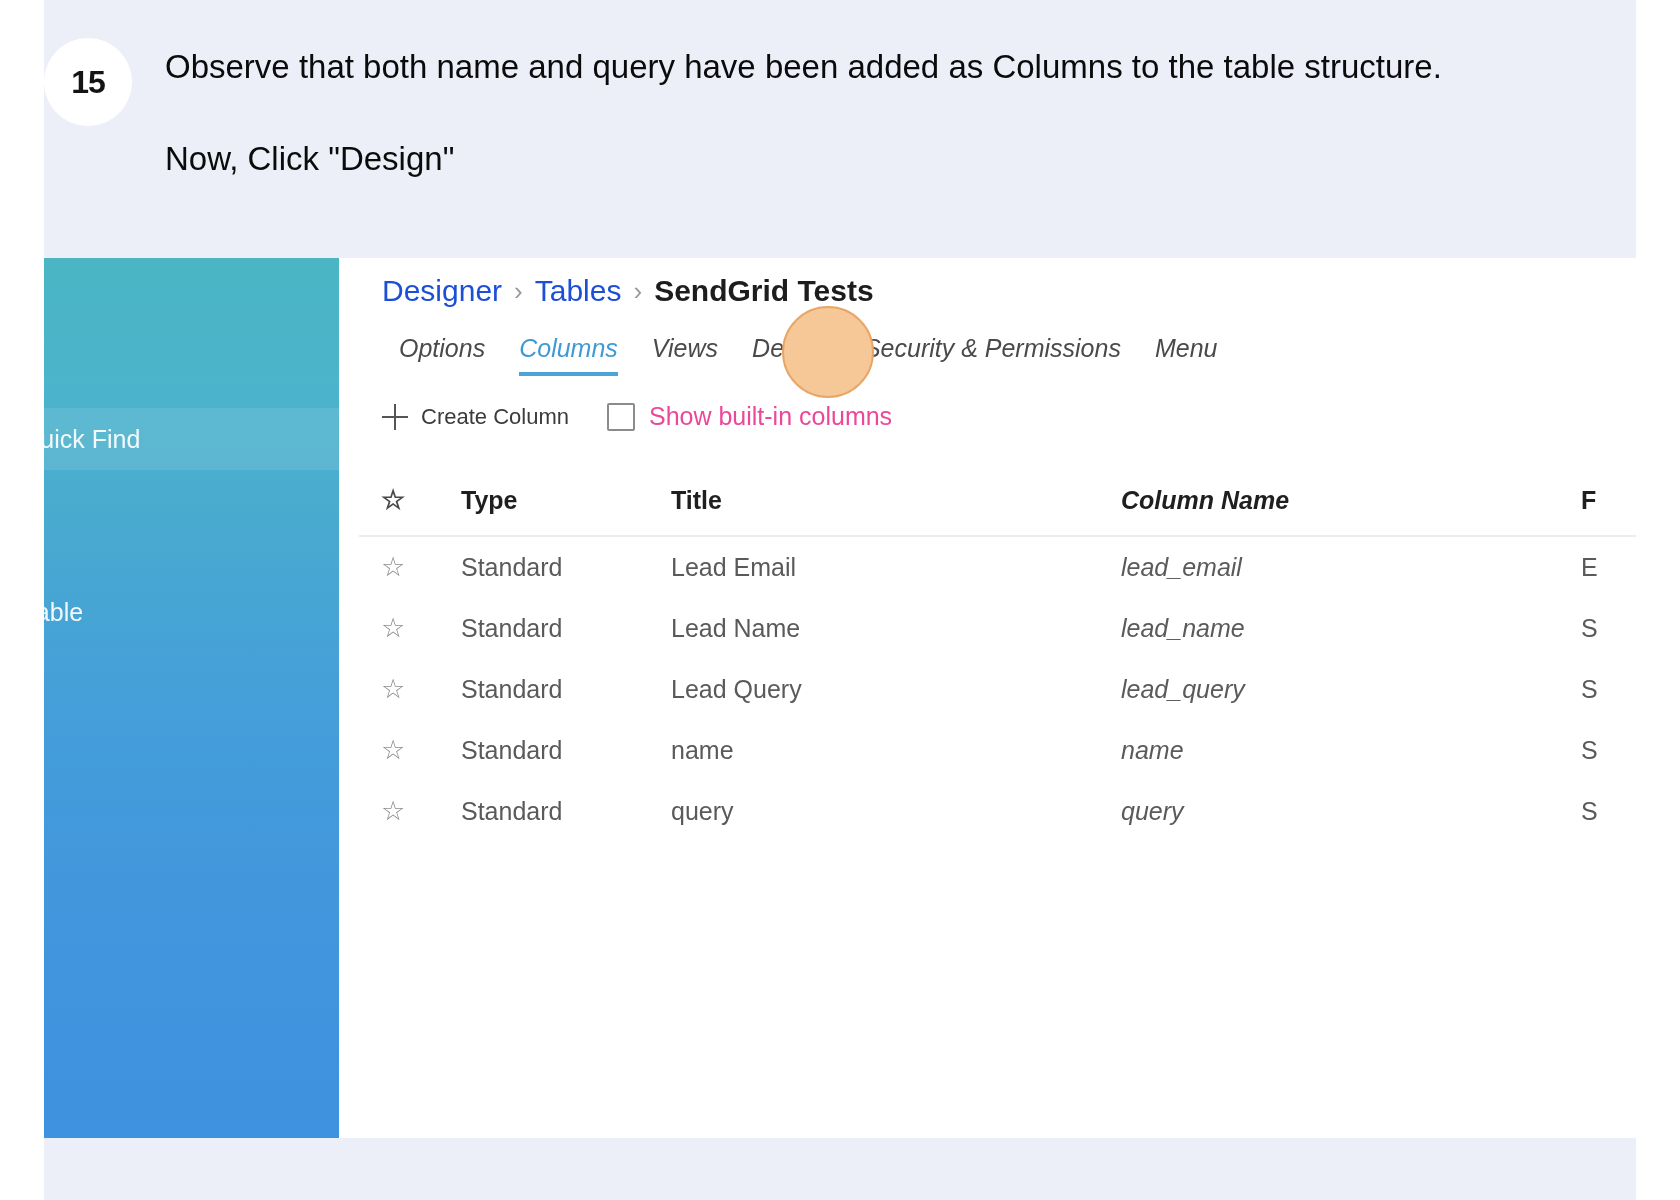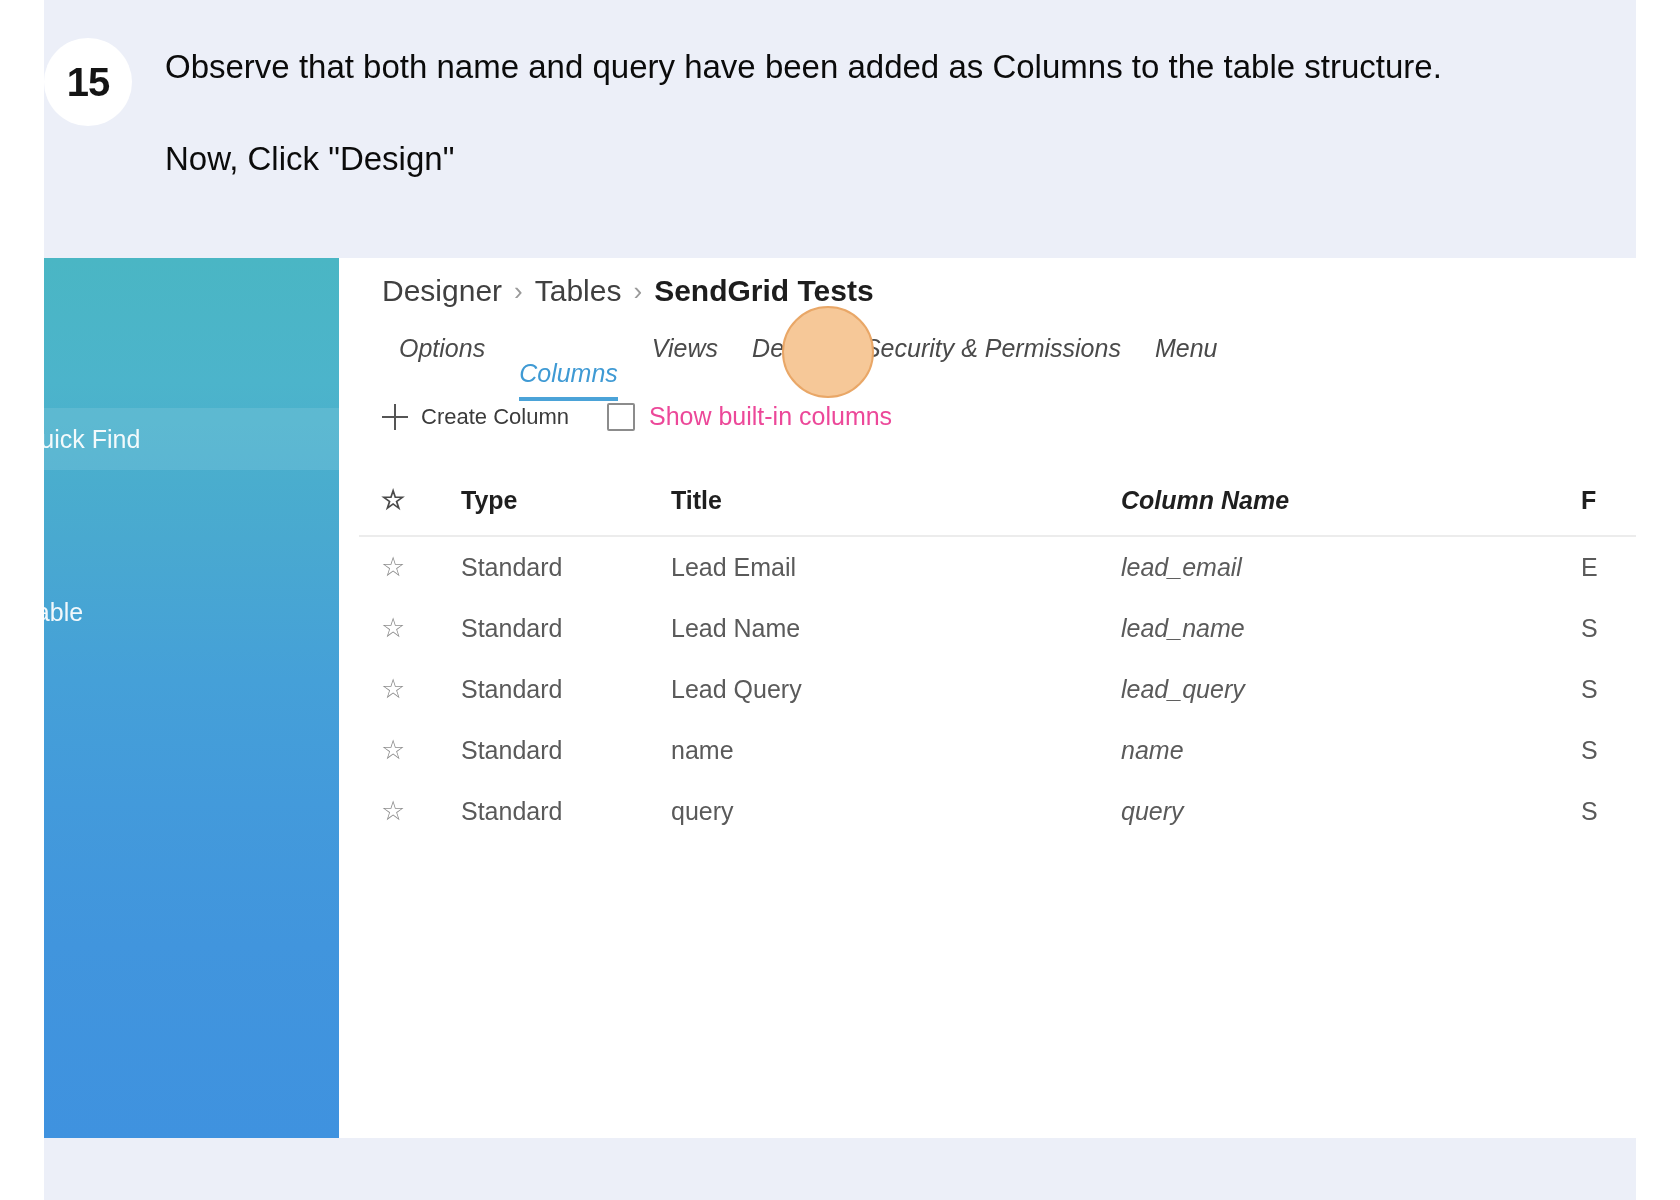--- a/index.html
+++ b/index.html
@@ -48,21 +48,21 @@
     display: flex;
     align-items: flex-start;
   }
   .step-badge {
     flex: 0 0 auto;
     width: 88px;
     height: 88px;
     border-radius: 50%;
     background: #ffffff;
     color: #141414;
-    font-size: 40px;
+    font-size: 32px;
     font-weight: bold;
     display: flex;
     align-items: center;
     justify-content: center;
     margin-left: 0px;
     letter-spacing: -1px;
   }
   .step-text {
     flex: 1 1 auto;
     margin-left: 33px;
@@ -156,21 +156,21 @@
     position: absolute;
     left: 43px;
     top: 16px;
     font-size: 30px;
     color: #3a3a3a;
     display: flex;
     align-items: center;
     white-space: nowrap;
   }
   .crumb {
-    color: #404040;
+    color: #1d4ed8;
     text-align: center;
   }
   .crumb-sep {
     color: #9a9a9a;
     margin: 0 12px;
     font-size: 26px;
     line-height: 1;
   }
   .crumb-current {
     color: #1d1d1d;
@@ -189,21 +189,20 @@
   }
   .tab {
     position: relative;
     font-size: 25px;
     color: #4a4a4a;
     padding: 0 17px 13px 17px;
     cursor: pointer;
   }
   .tab.active {
     color: #3f9ad4;
-    margin-top: 25px;
   }
   .tab.active::after {
     content: "";
     position: absolute;
     left: 17px;
     right: 17px;
     bottom: 0;
     height: 4px;
     background: #4ba3d8;
   }

